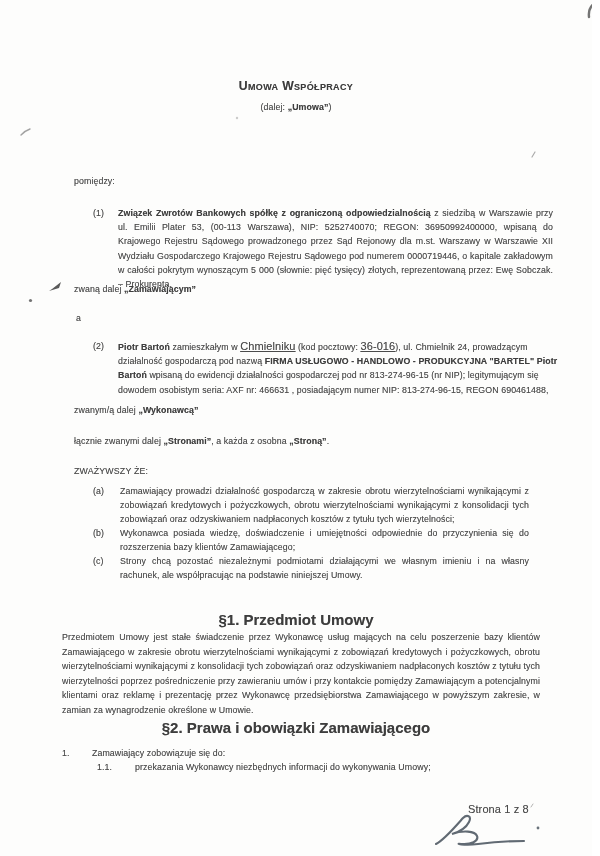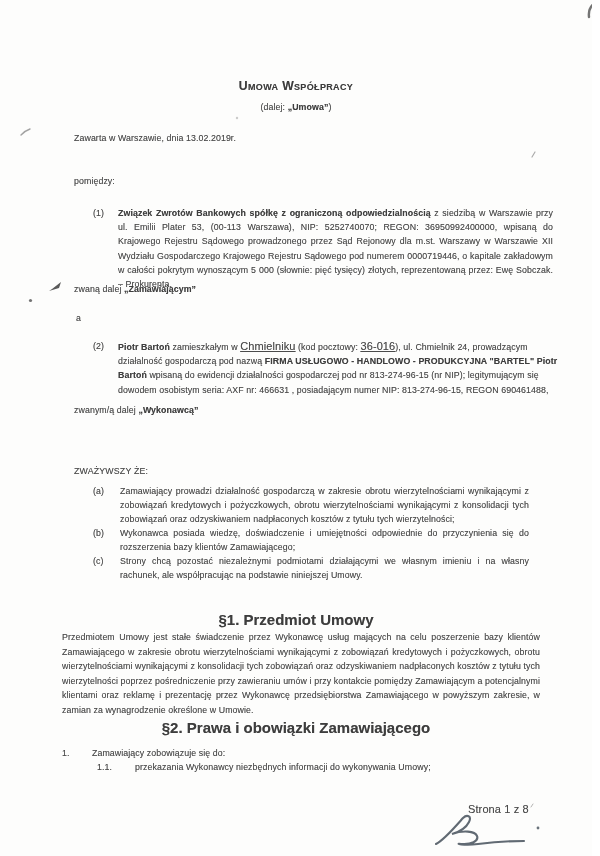--- a/index.html
+++ b/index.html
@@ -55,31 +55,31 @@
   <svg class="abs" style="left:592px; top:308px;" width="4" height="4">
     <circle cx="2" cy="2" r="1.3" fill="#c6c6c6" opacity="0.7"></circle>
   </svg>
   <svg class="abs" style="left:530px; top:803px;" width="4" height="5">
     <path d="M1 4 L3 1" stroke="#9a9a9a" stroke-width="1" stroke-linecap="round" opacity="0.75"></path>
   </svg>
 
   <div class="abs center title" style="top:79px;">Umowa Współpracy</div>
   <div class="abs center t" style="top:100px;"><span>(dalej: </span><span class="b">„Umowa”</span><span>)</span></div>
 
-  <div class="abs t" style="left:74px; top:131px;">Zawarta w Warszawie, dnia 13.02.2019r.</div>
   <div class="abs t" style="left:74px; top:174px;">pomiędzy:</div>
 
   <div class="abs t just hang" style="left:93px; top:206px; width:435px;"><span class="marker">(1)</span><span class="b">Związek Zwrotów Bankowych spółkę z ograniczoną odpowiedzialnością</span><span> z siedzibą w Warszawie przy ul. Emilii Plater 53, (00-113 Warszawa), NIP: 5252740070; REGON: 36950992400000, wpisaną do Krajowego Rejestru Sądowego prowadzonego przez Sąd Rejonowy dla m.st. Warszawy w Warszawie XII Wydziału Gospodarczego Krajowego Rejestru Sądowego pod numerem 0000719446, o kapitale zakładowym w całości pokrytym wynoszącym 5 000 (słownie: pięć tysięcy) złotych, reprezentowaną przez: Ewę Sobczak. – Prokurenta,</span></div>
   <div class="abs t" style="left:74px; top:282px;"><span>zwaną dalej </span><span class="b">„Zamawiającym”</span></div>
 
   <div class="abs t" style="left:76px; top:311px;">a</div>
 
   <div class="abs t hang" style="left:93px; top:339px; width:440px;"><span class="marker">(2)</span><span class="b">Piotr Bartoń</span><span> zamieszkałym w </span><span class="small">Chmielniku</span><span> (kod pocztowy: </span><span class="small">36-016</span><span>), ul. Chmielnik 24, prowadzącym działalność gospodarczą pod nazwą </span><span class="b">FIRMA USŁUGOWO - HANDLOWO - PRODUKCYJNA "BARTEL" Piotr Bartoń</span><span> wpisaną do ewidencji działalności gospodarczej pod nr 813-274-96-15 (nr NIP); legitymującym się dowodem osobistym seria: AXF nr: 466631 , posiadającym numer NIP: 813-274-96-15, REGON 690461488,</span></div>
   <div class="abs t" style="left:74px; top:403px;"><span>zwanym/ą dalej </span><span class="b">„Wykonawcą”</span></div>
 
+  <div class="abs t" style="left:74px; top:434px;"><span>łącznie zwanymi dalej </span><span class="b">„Stronami”</span><span>, a każda z osobna </span><span class="b">„Stroną”</span><span>.</span></div>
 
   <div class="abs t caps" style="left:74px; top:464px;">ZWAŻYWSZY ŻE:</div>
 
   <div class="abs t just" style="left:93px; top:484px; width:436px; line-height:14px;">
     <div class="recital"><span class="marker">(a)</span><span>Zamawiający prowadzi działalność gospodarczą w zakresie obrotu wierzytelnościami wynikającymi z zobowiązań kredytowych i pożyczkowych, obrotu wierzytelnościami wynikającymi z konsolidacji tych zobowiązań oraz odzyskiwaniem nadpłaconych kosztów z tytułu tych wierzytelności;</span></div>
     <div class="recital"><span class="marker">(b)</span><span>Wykonawca posiada wiedzę, doświadczenie i umiejętności odpowiednie do przyczynienia się do rozszerzenia bazy klientów Zamawiającego;</span></div>
     <div class="recital"><span class="marker">(c)</span><span>Strony chcą pozostać niezależnymi podmiotami działającymi we własnym imieniu i na własny rachunek, ale współpracując na podstawie niniejszej Umowy.</span></div>
   </div>
 
 

